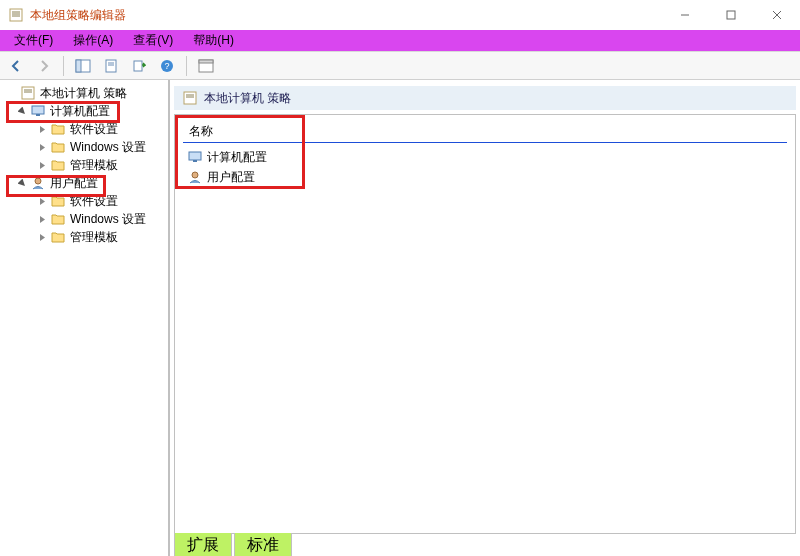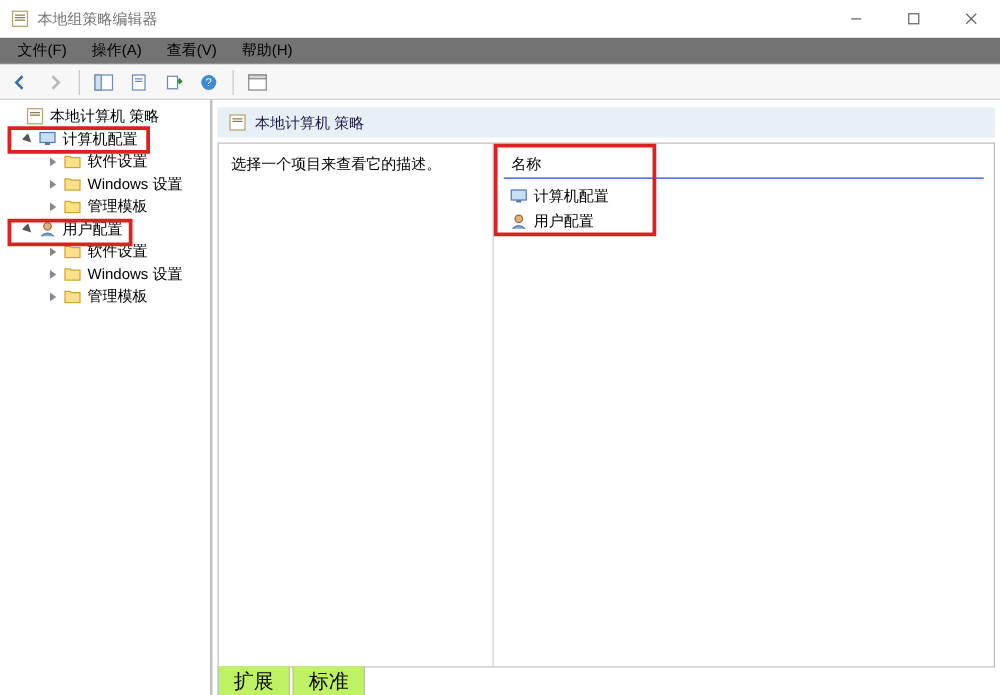--- a/index.html
+++ b/index.html
@@ -21,21 +21,21 @@
     align-items: center;
     padding: 0 8px;
     background: #fff;
     position: relative;
   }
   .title-icon {
     width: 16px; height: 16px;
     display: inline-flex; align-items: center; justify-content: center;
     margin-right: 6px;
   }
-  .title-text { color: #737373; font-size: 12px; text-align: right; }
+  .title-text { color: #c2410c; font-size: 12px; text-align: right; }
   .win-controls {
     position: absolute;
     right: 0;
     top: 0;
     height: 30px;
     display: flex;
   }
   .win-btn {
     width: 46px;
     height: 30px;
@@ -44,21 +44,21 @@
     justify-content: center;
     color: #333;
   }
   .win-btn svg { stroke: #666; }
   
   .menubar {
     height: 22px;
     display: flex;
     align-items: center;
     padding: 0 6px;
-    background: #737373;
+    background: #d946ef;
     border-bottom: 1px solid #d9d9d9;
   }
   .menu-item {
     padding: 2px 8px;
     margin-right: 4px;
   }
   
   .toolbar {
     height: 28px;
     display: flex;
@@ -414,23 +414,20 @@
         <svg width="14" height="14" viewBox="0 0 14 14">
             <rect x="1" y="1" width="12" height="12" fill="#fff" stroke="#b7a36a"></rect>
             <line x1="3" y1="4" x2="11" y2="4" stroke="#8a8055"></line>
             <line x1="3" y1="6" x2="11" y2="6" stroke="#8a8055"></line>
           </svg>
       </span>
       <span style="font-weight:500;">本地计算机 策略</span>
     </div>
 
     <div class="content-body">
-      <div class="desc-col">
-        <span>选择一个项目来查看它的描述。</span>
-      </div>
       <div class="list-col">
         <div class="list-header">名称</div>
         <div class="list-row">
           <span class="node-icon">
             <svg width="14" height="12" viewBox="0 0 14 12">
                 <rect x="1" y="1" width="12" height="8" fill="#c9def5" stroke="#4f7db0"></rect>
                 <rect x="5" y="9" width="4" height="2" fill="#4f7db0"></rect>
               </svg>
           </span>
           <span>计算机配置</span>

